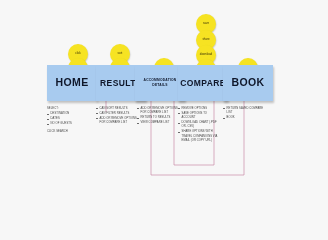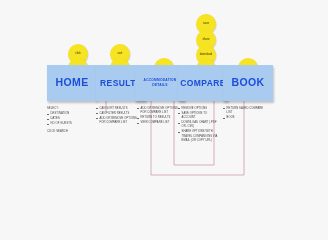--- a/index.html
+++ b/index.html
@@ -13,21 +13,21 @@
   #canvas{position:absolute;inset:0;width:328px;height:188px;}
 
   .flow-svg{position:absolute;left:0;top:0;width:328px;height:188px;}
 
   .node{
     position:absolute;
     background:#a8cbef;
     box-shadow:1px 1.5px 2px rgba(0,0,0,0.22);
     display:flex;align-items:center;justify-content:center;
     text-align:center;
-    color:#1d4ed8;
+    color:#0f172a;
     box-sizing:border-box;
   }
   .node-label{
     font-weight:bold;
     letter-spacing:0.4px;
     line-height:1.05;
     padding:0 2px;
   }
   .node.big .node-label{font-size:10.5px;}
   .node.mid .node-label{font-size:8.5px;}

